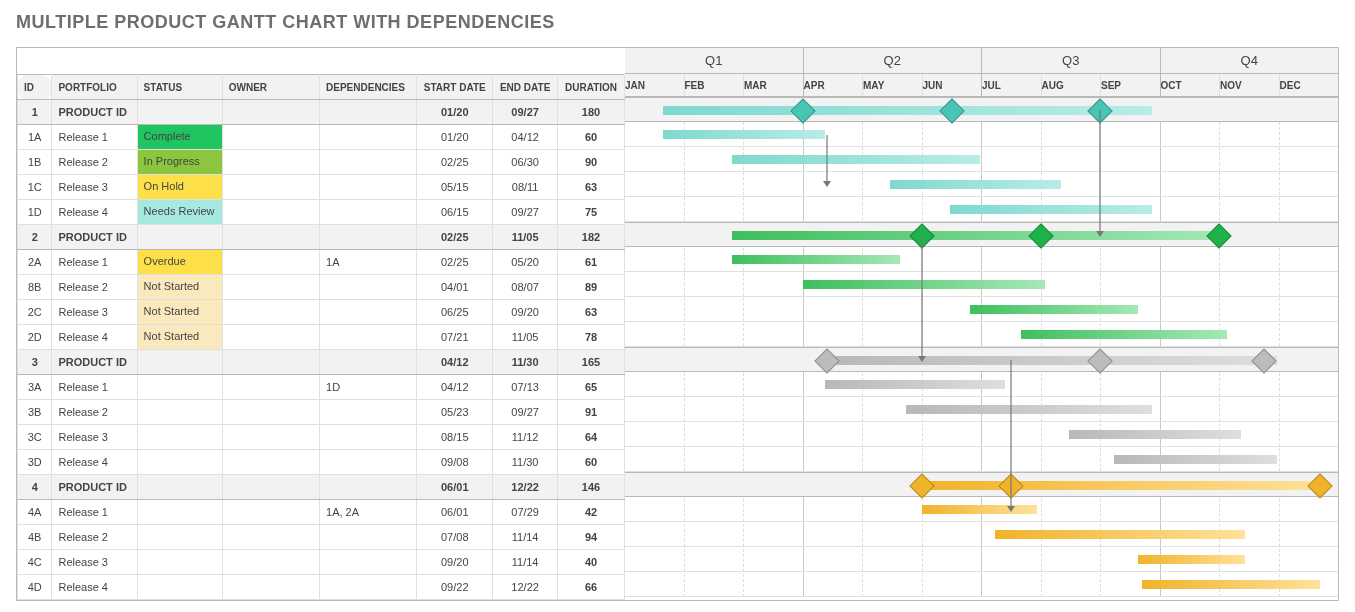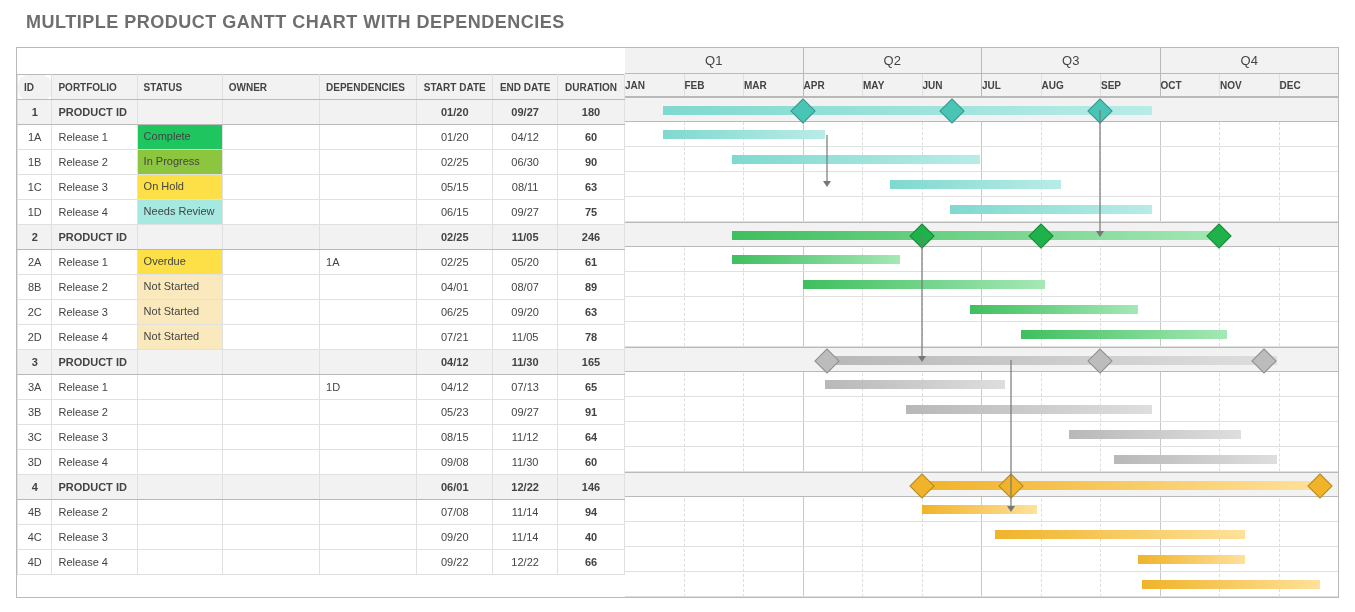--- a/index.html
+++ b/index.html
@@ -1,17 +1,17 @@
 <!DOCTYPE html>
 <html><head>
 <meta charset="utf-8">
 <style>
   * { margin:0; padding:0; box-sizing:border-box; font-family:"Segoe UI",Arial,sans-serif; }
   body { background:#fff; padding:8px 16px; }
-  .title { font-size:18px; font-weight:700; letter-spacing:.5px; color:#6e6e6e; margin:4px 10px 14px; }
+  .title { font-size:18px; font-weight:700; letter-spacing:.5px; color:#6e6e6e; margin:4px 0 14px; }
   .grid { display:flex; border:1px solid #b9b9b9; font-size:11px; color:#444; }
   .left { flex:0 0 608px; }
   .right { flex:1 1 auto; position:relative; }
   .q-header{ display:flex; height:26px; border-bottom:1px solid #b9b9b9;}
   .q-header .q-cell{ flex:1 1 0; text-align:center; font-size:13px; line-height:26px; border-left:1px solid #b9b9b9; background:#f2f2f2;}
   .q-header .q-cell:first-child{border-left:none;}
   .m-header{ display:flex; height:23px; background:#f2f2f2; border-bottom:1px solid #b9b9b9;}
   .m-header .m-cell{ flex:1 1 0; text-align:left; font-size:10px; font-weight:700; line-height:23px; border-left:1px solid #e0e0e0;}
   .m-header .m-cell:first-child{border-left:none;}
   .m-header .m-sep{ border-left:1px solid #b9b9b9;}
@@ -114,21 +114,21 @@
             <td class="dur center"><b>75</b></td>
           </tr>
           <tr class="product">
             <td class="id center">2</td>
             <td class="port">PRODUCT ID</td>
             <td class="stat"></td>
             <td class="own"></td>
             <td class="dep"></td>
             <td class="sd center">02/25</td>
             <td class="ed center">11/05</td>
-            <td class="dur center"><b>246</b></td>
+            <td class="dur center"><b>182</b></td>
           </tr>
           <tr>
             <td class="id center">2A</td>
             <td class="port">Release 1</td>
             <td class="stat"><span class="status-chip" style="background: #fde047;">Overdue</span></td>
             <td class="own"></td>
             <td class="dep">1A</td>
             <td class="sd center">02/25</td>
             <td class="ed center">05/20</td>
             <td class="dur center"><b>61</b></td>
@@ -215,20 +215,30 @@
           </tr>
           <tr class="product">
             <td class="id center">4</td>
             <td class="port">PRODUCT ID</td>
             <td class="stat"></td>
             <td class="own"></td>
             <td class="dep"></td>
             <td class="sd center">06/01</td>
             <td class="ed center">12/22</td>
             <td class="dur center"><b>146</b></td>
+          </tr>
+          <tr>
+            <td class="id center">4A</td>
+            <td class="port">Release 1</td>
+            <td class="stat"></td>
+            <td class="own"></td>
+            <td class="dep">1A, 2A</td>
+            <td class="sd center">06/01</td>
+            <td class="ed center">07/29</td>
+            <td class="dur center"><b>42</b></td>
           </tr>
           <tr>
             <td class="id center">4B</td>
             <td class="port">Release 2</td>
             <td class="stat"></td>
             <td class="own"></td>
             <td class="dep"></td>
             <td class="sd center">07/08</td>
             <td class="ed center">11/14</td>
             <td class="dur center"><b>94</b></td>

